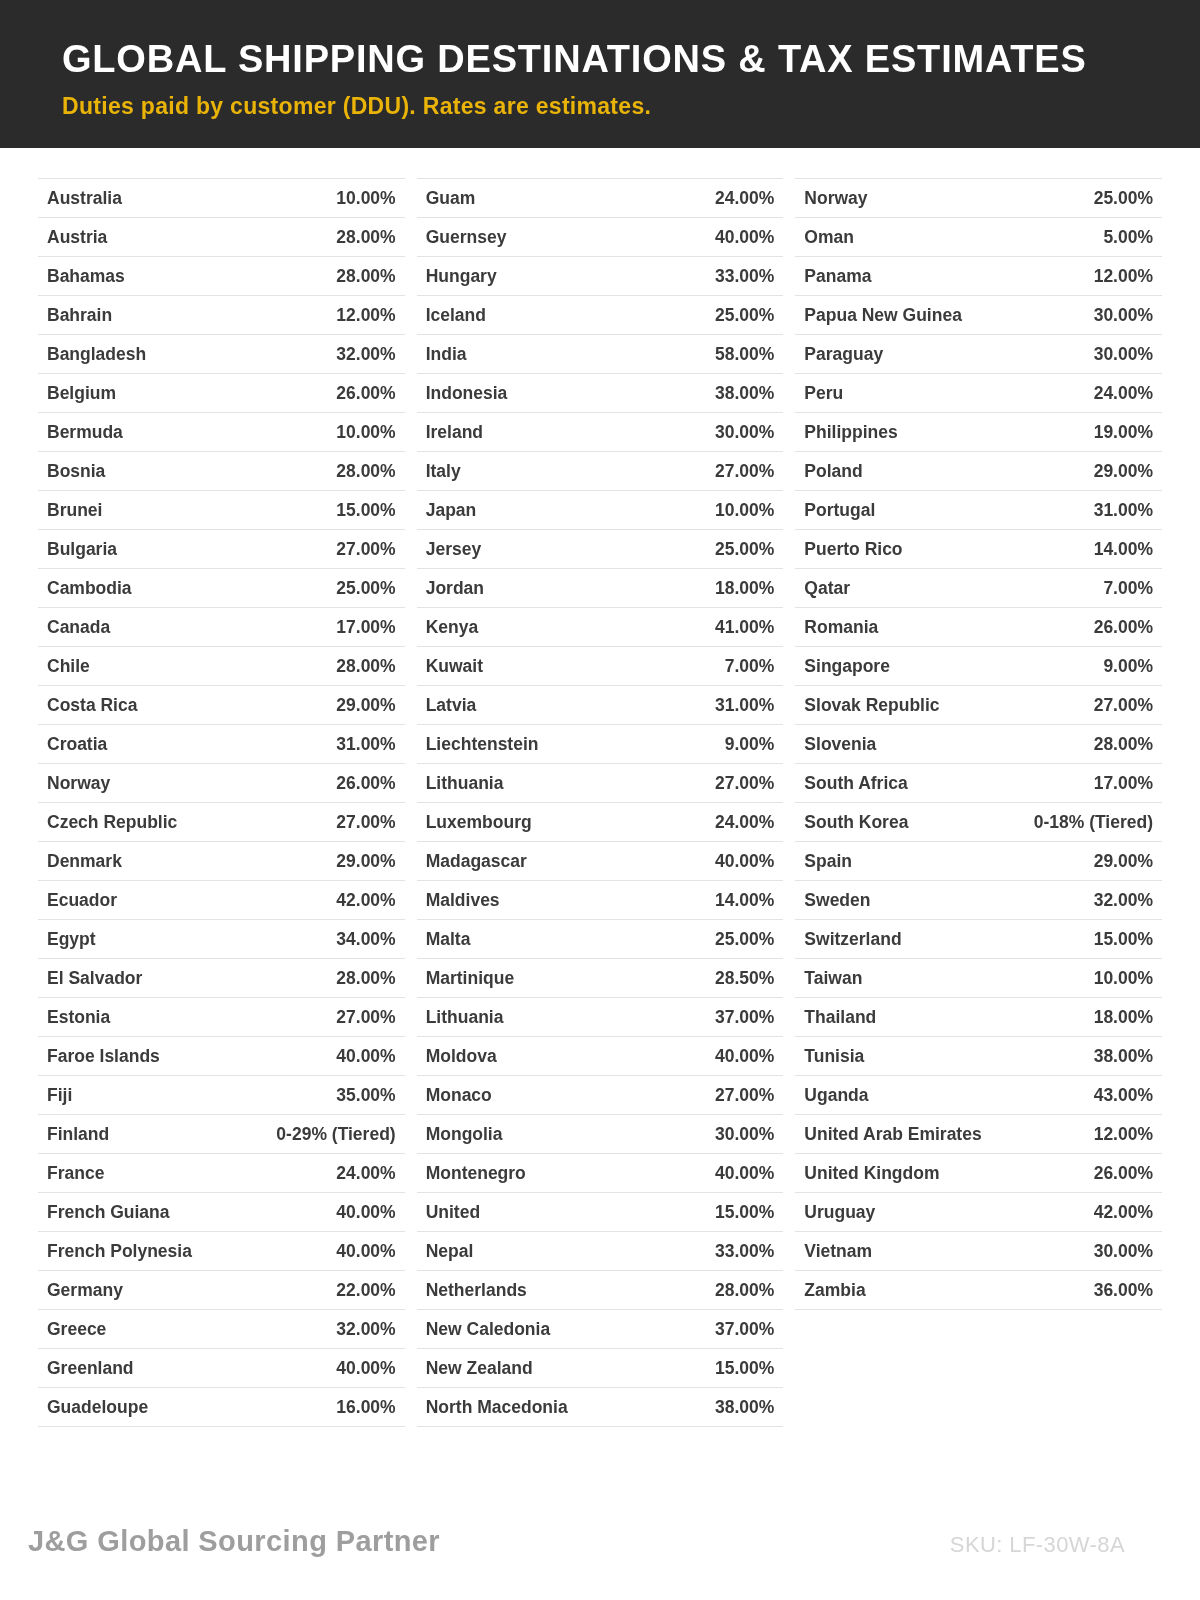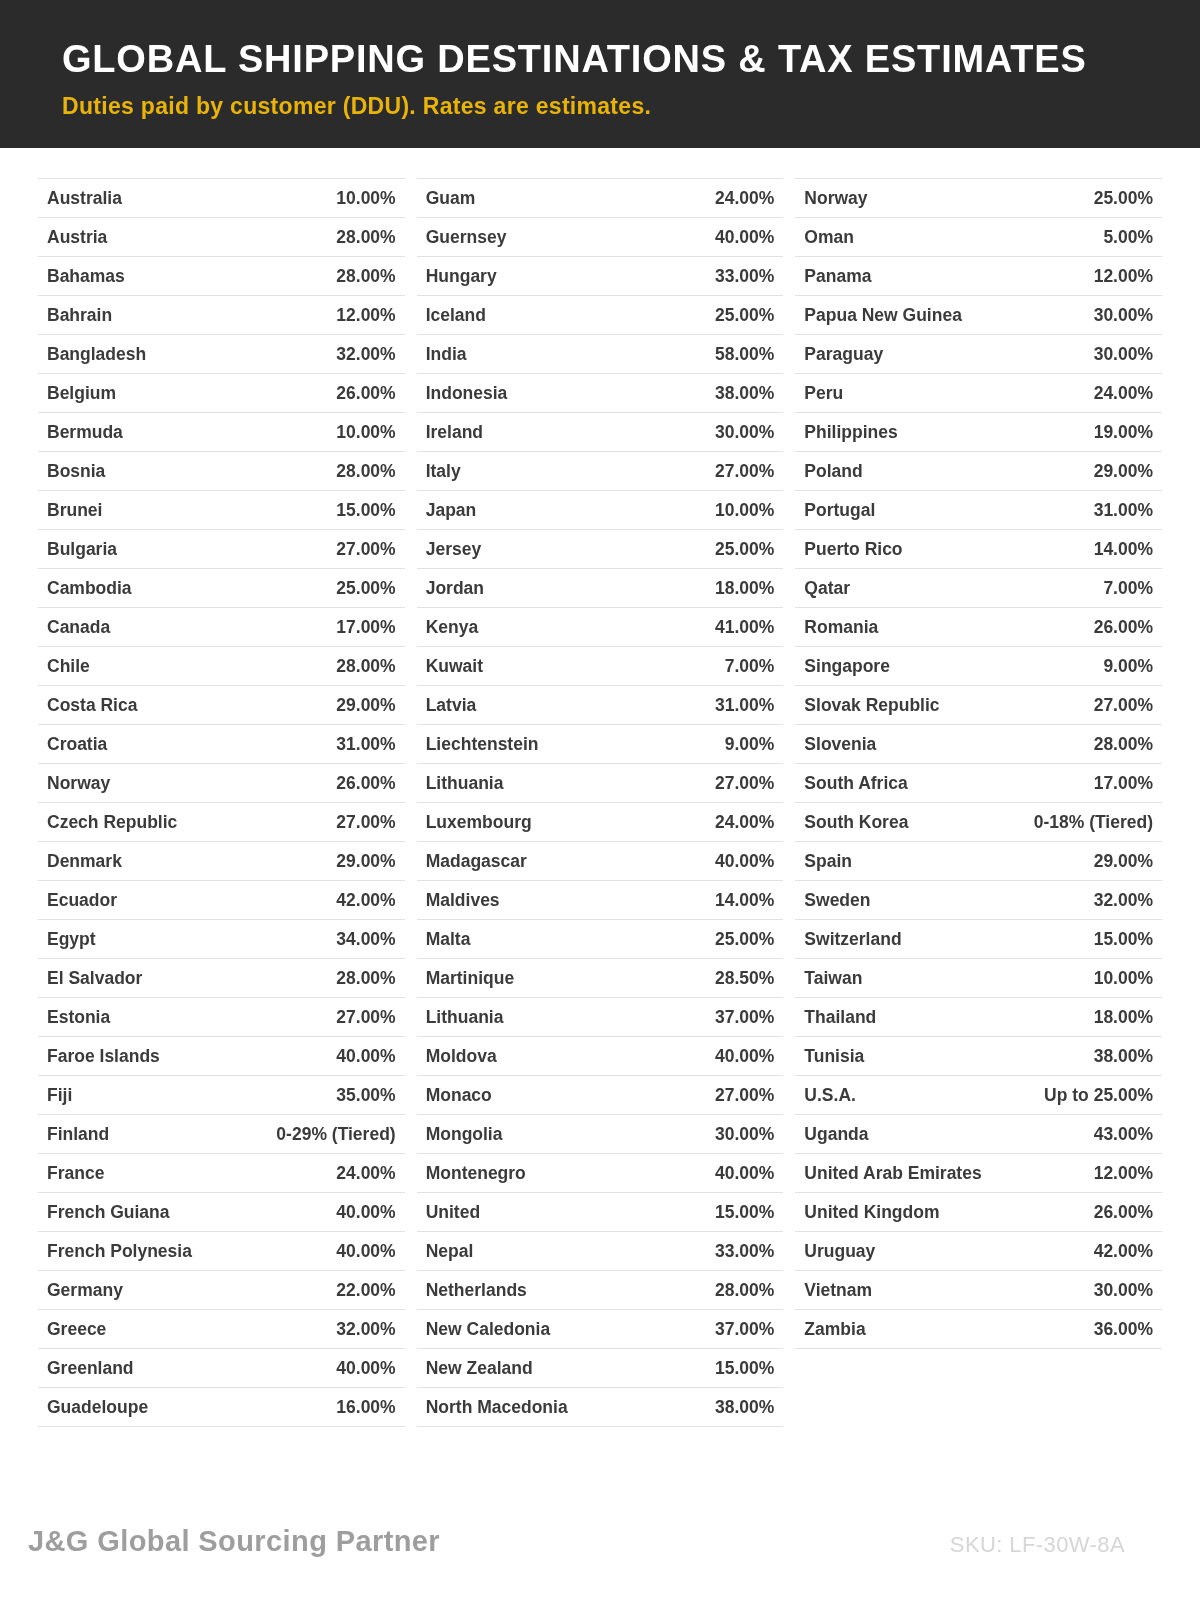--- a/index.html
+++ b/index.html
@@ -448,24 +448,20 @@
         </div>
         <div class="row">
           <span class="country">Thailand</span>
           <span class="rate">18.00%</span>
         </div>
         <div class="row">
           <span class="country">Tunisia</span>
           <span class="rate">38.00%</span>
         </div>
         <div class="row">
-          <span class="country">U.S.A.</span>
-          <span class="rate">Up to 25.00%</span>
-        </div>
-        <div class="row">
           <span class="country">Uganda</span>
           <span class="rate">43.00%</span>
         </div>
         <div class="row">
           <span class="country">United Arab Emirates</span>
           <span class="rate">12.00%</span>
         </div>
         <div class="row">
           <span class="country">United Kingdom</span>
           <span class="rate">26.00%</span>

